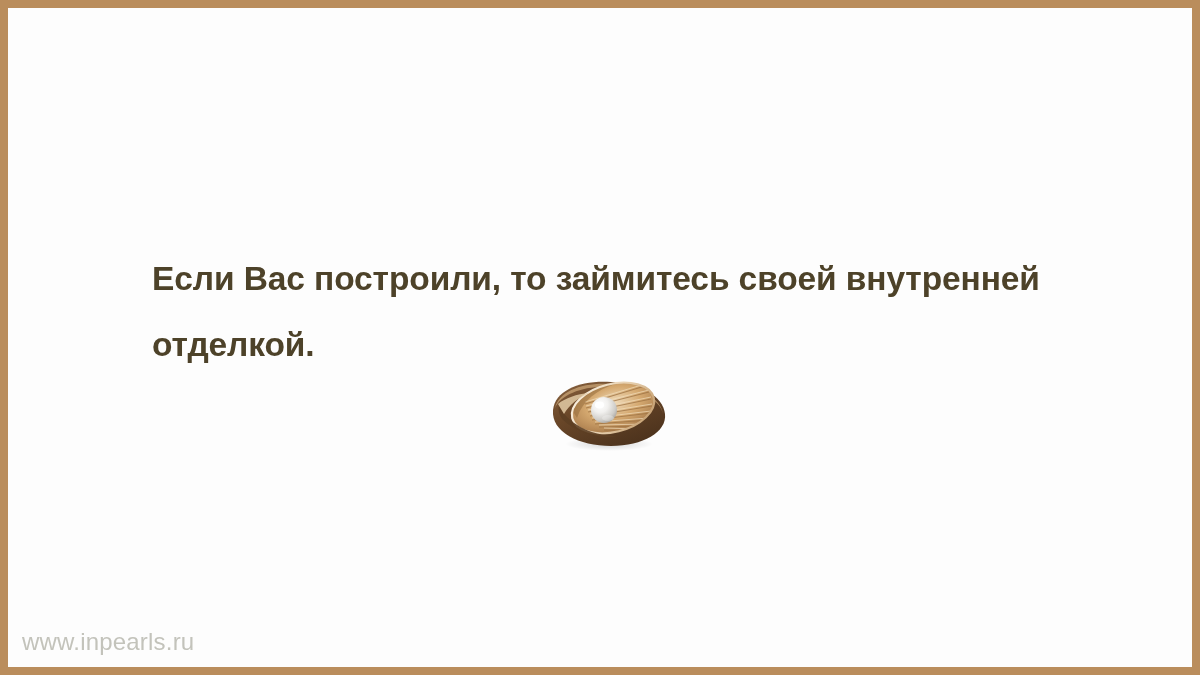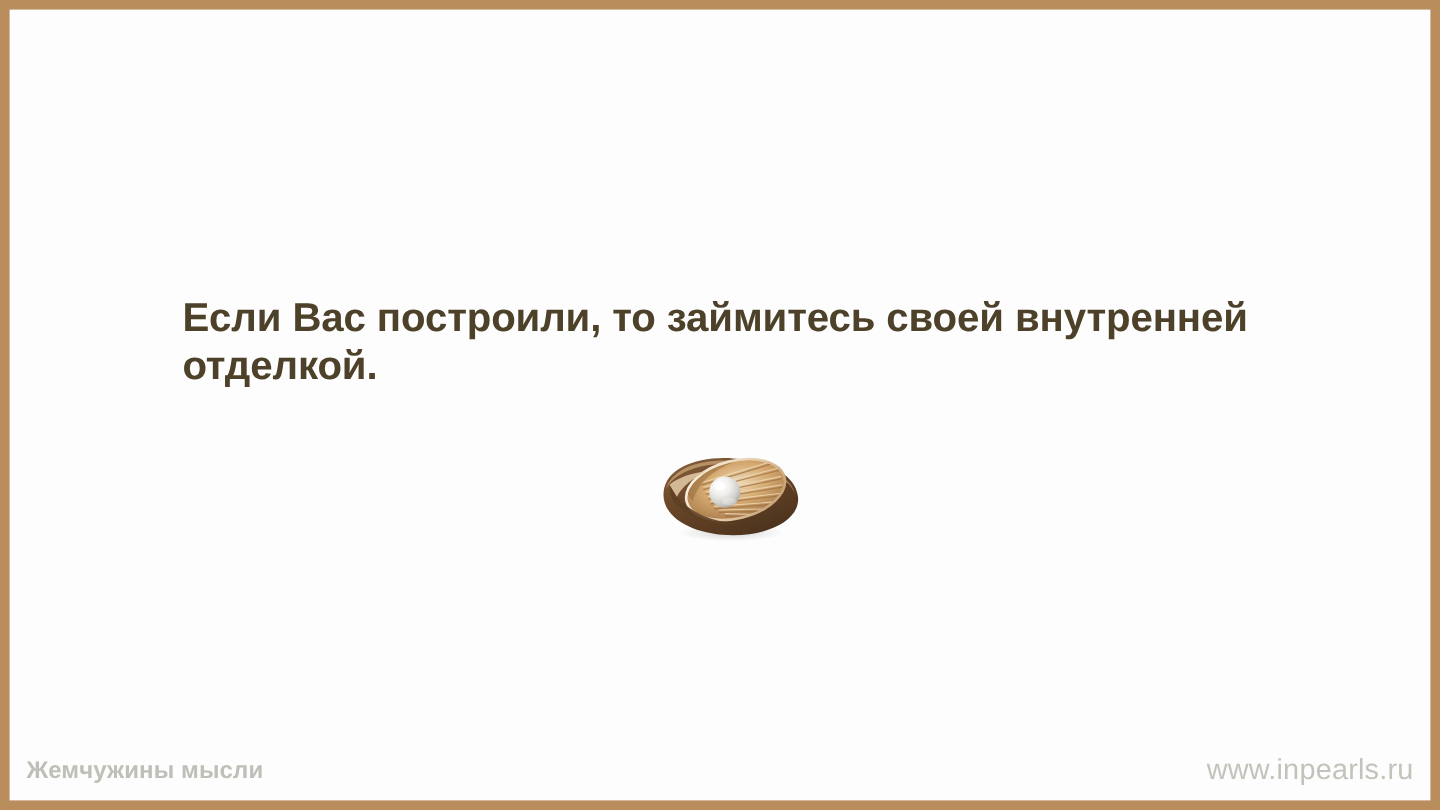--- a/index.html
+++ b/index.html
@@ -23,21 +23,21 @@
   
   .quote {
     position: absolute;
     left: 144px;
     top: 238px;
     width: 920px;
     margin: 0;
     color: #4d4229;
     font-size: 33.5px;
     font-weight: bold;
-    line-height: 40px;
+    line-height: 66px;
     letter-spacing: -0.1px;
     white-space: pre-line;
   }
 
   
   .shell-wrap {
     position: absolute;
     left: 537px;
     top: 366px;
     width: 126px;
@@ -156,17 +156,16 @@
       <path d="M14 32 C22 48 44 62 72 62 C56 66 30 58 18 46 C14 41 13 36 14 32 Z" fill="#5d3f24" opacity="0.9"></path>
       <path d="M13 30 C20 24 32 20 44 19 C33 24 24 31 19 40 Z" fill="#e3cba6" opacity="0.85"></path>
 
       <circle cx="59" cy="36" r="13" fill="url(#gPearl)"></circle>
       <ellipse cx="54.5" cy="31" rx="4.6" ry="3.4" fill="#ffffff" opacity="0.95"></ellipse>
       <ellipse cx="63" cy="44" rx="6" ry="3" fill="#ffffff" opacity="0.28"></ellipse>
     </svg>
   </div>
 
   <div class="footer">
-    <span class="brand">Жемчужины мысли</span>
     <span class="site">www.inpearls.ru</span>
   </div>
 
 </div>
 
 </body></html>

